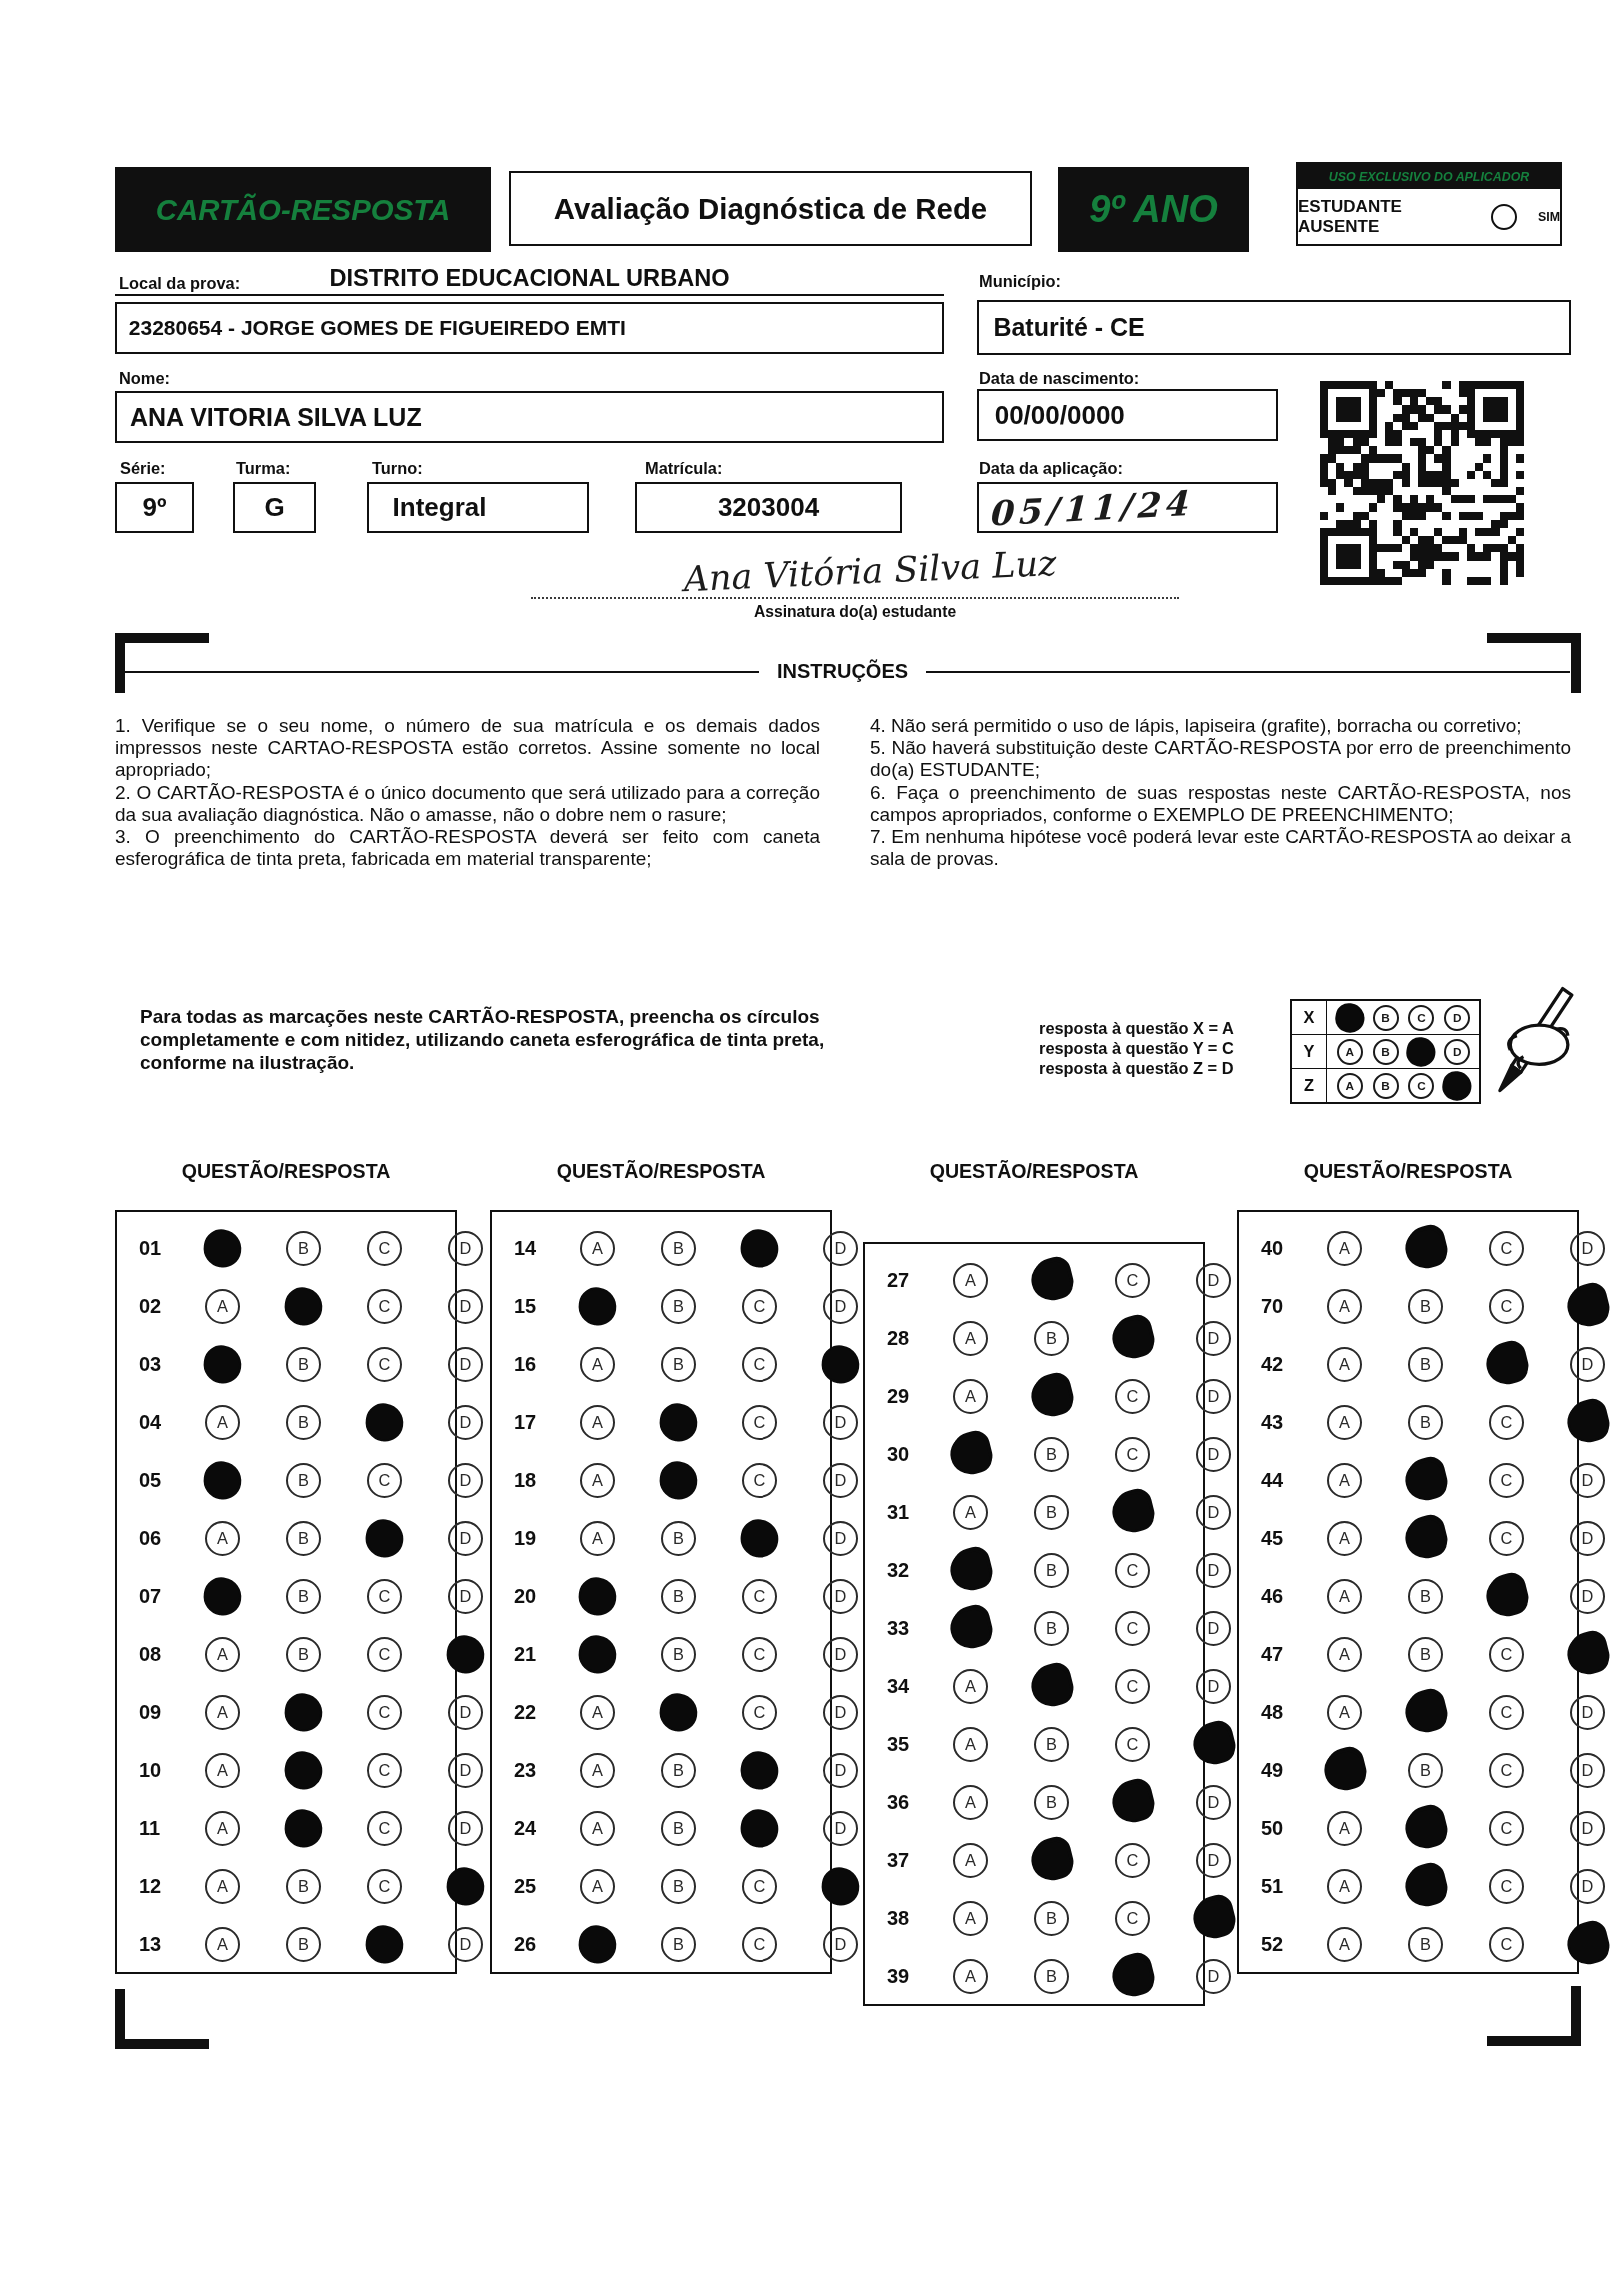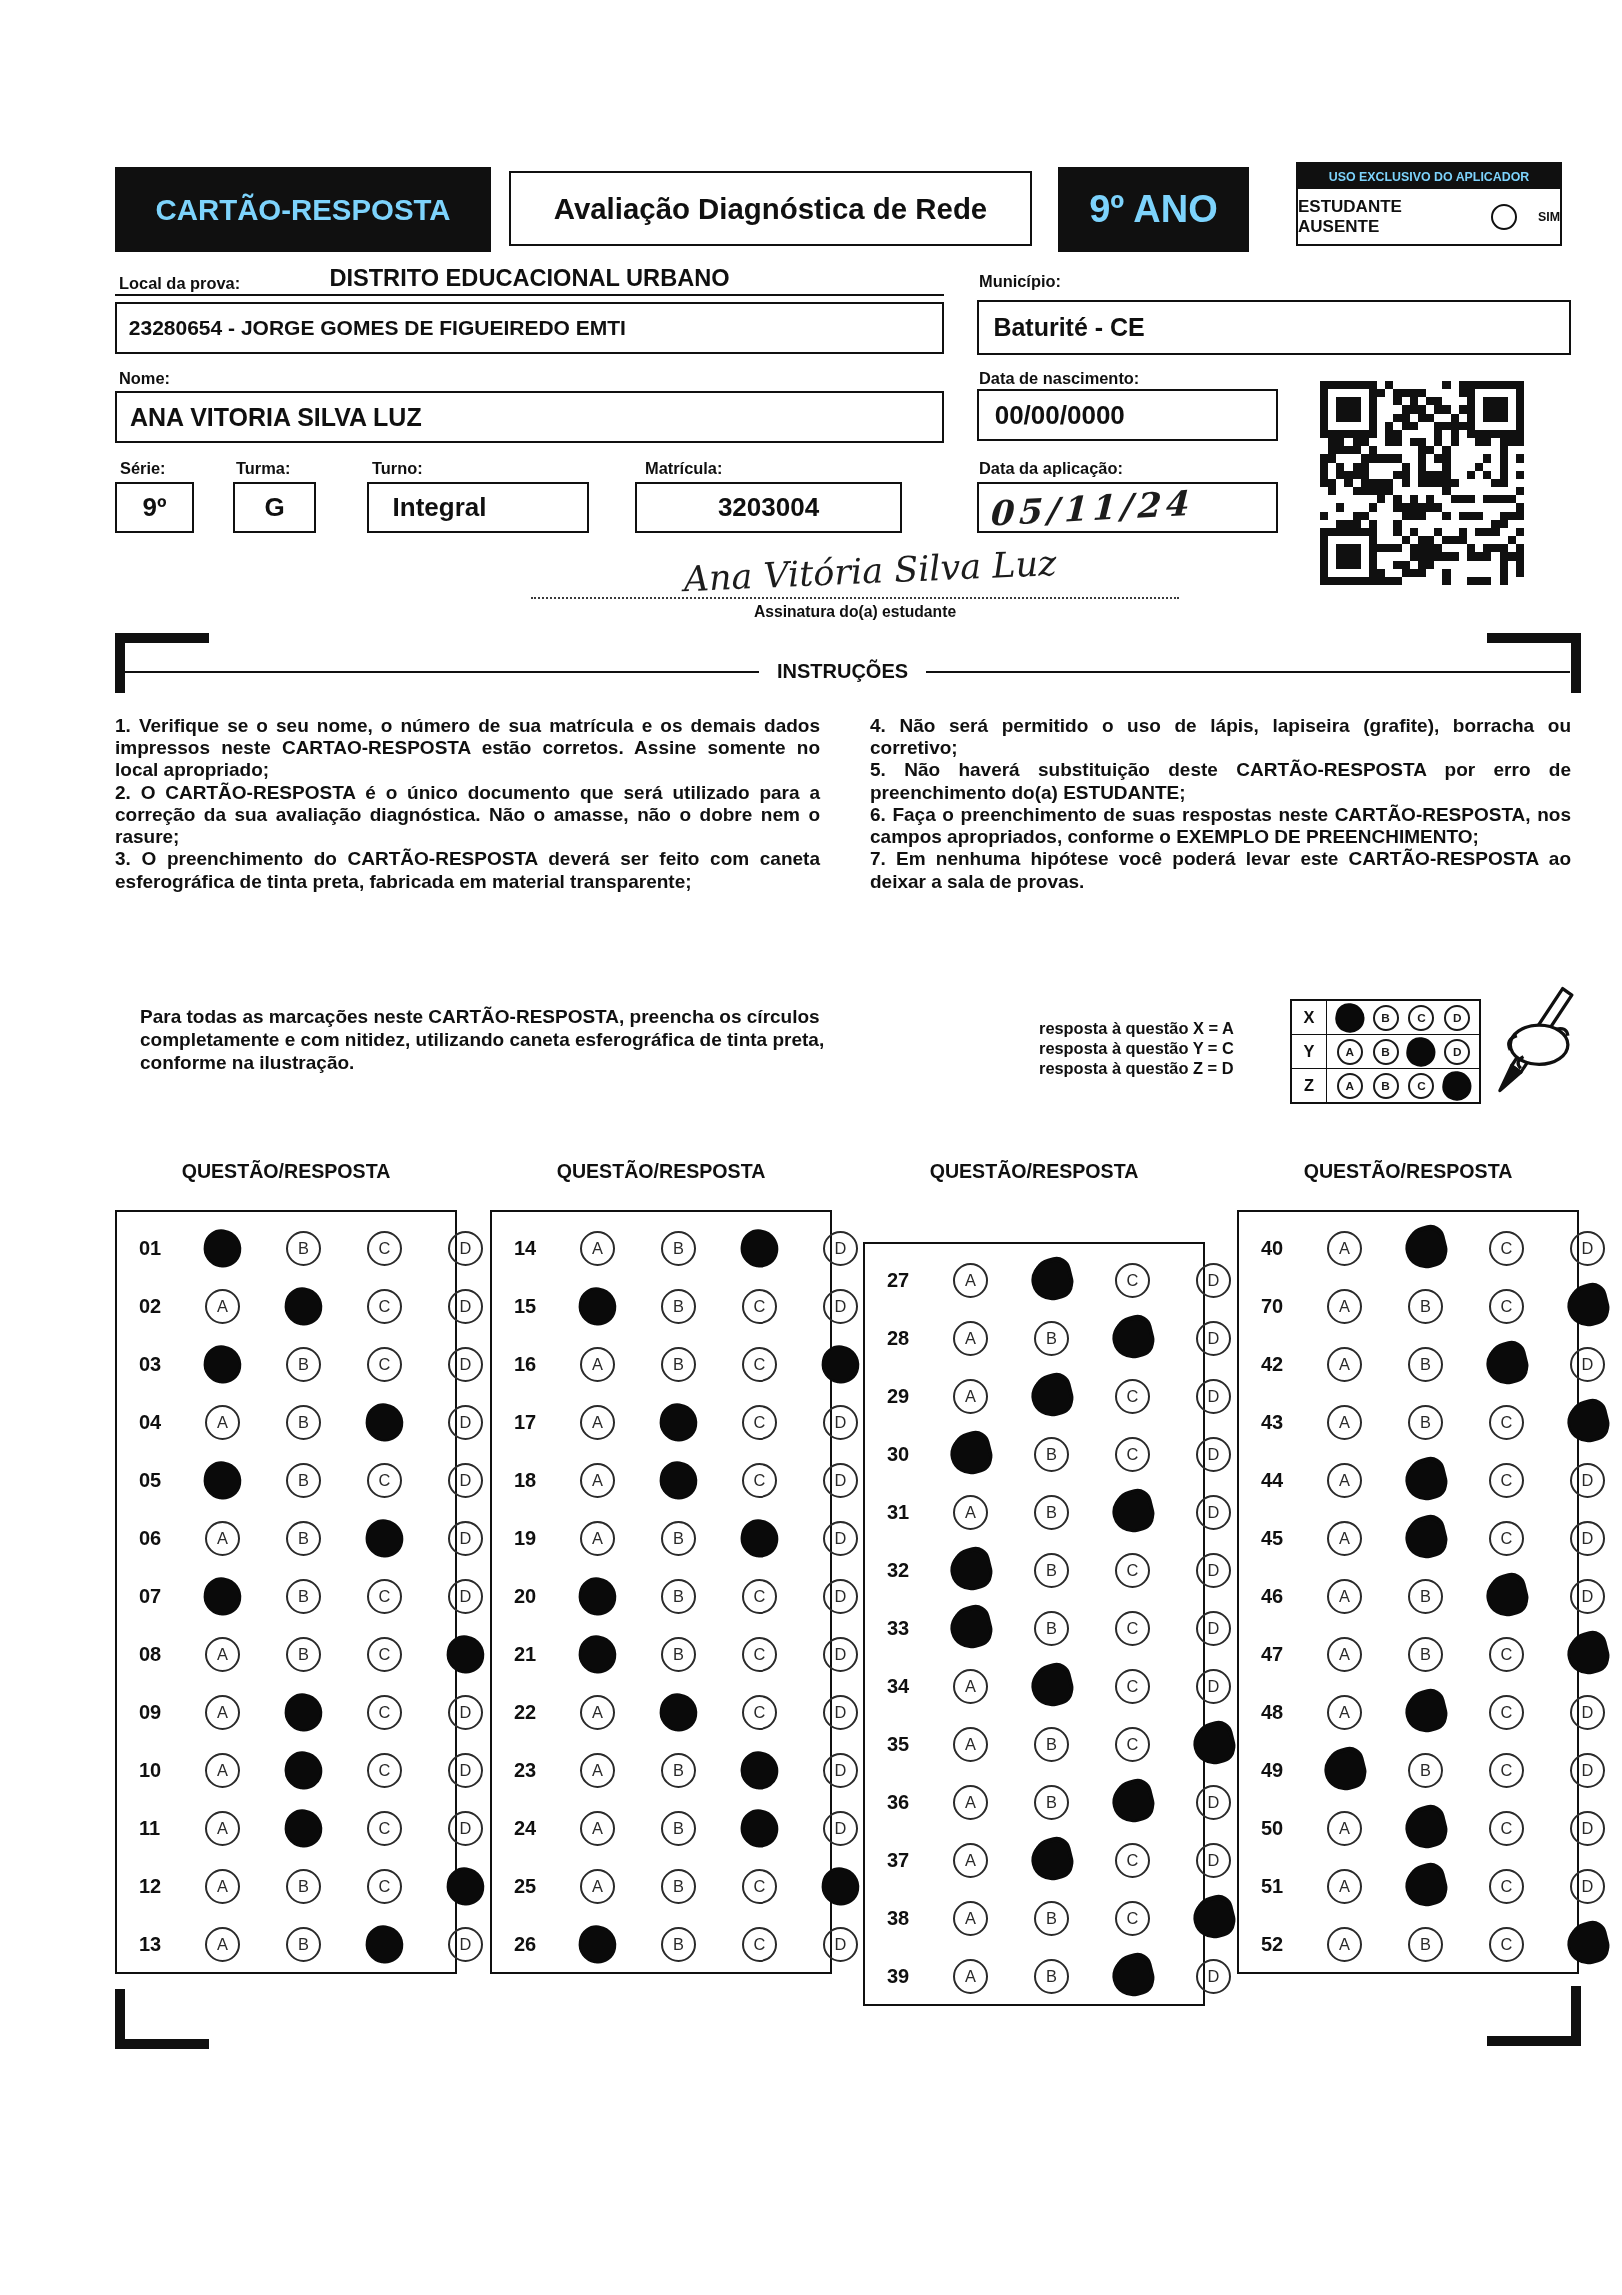--- a/index.html
+++ b/index.html
@@ -1,24 +1,24 @@
 <!DOCTYPE html>
 <html style="font-size:10.5px"><head>
 <meta charset="utf-8">
 <style>
   html,body{margin:0;padding:0;background:#9a9a9a;}
   .page{position:relative;width:1623px;height:2295px;background:#ffffff;overflow:hidden;
         font-family:"Liberation Sans",sans-serif;color:#101010;}
   .abs{position:absolute;box-sizing:border-box;}
-  .blackbox{background:#101010;color:#7dd3fc;display:flex;align-items:center;justify-content:center;
-            font-weight:bold;text-align:center;}
+  .blackbox{background:#101010;color:#15803d;display:flex;align-items:center;justify-content:center;
+            font-weight:bold;text-align:center;font-style:italic;}
   .outbox{border:2.6px solid #101010;display:flex;align-items:center;font-weight:bold;background:#fff;}
   .label{font-weight:bold;font-size:16.4px;white-space:nowrap;}
   .center{justify-content:center;}
-  .inst-item{font-weight:bold;font-size:19px;line-height:1.17;text-align:justify;}
+  .inst-item{font-weight:normal;font-size:19px;line-height:1.17;text-align:justify;}
   .legend-line{font-weight:bold;font-size:16.4px;line-height:20px;white-space:nowrap;}
   
   .ex-grid{border:2px solid #101010;background:#fff;}
   .ex-row{display:flex;align-items:center;height:33px;border-bottom:1.3px solid #101010;}
   .ex-row:last-child{border-bottom:none;}
   .ex-label{width:34px;align-self:stretch;border-right:1.3px solid #101010;display:flex;
             align-items:center;justify-content:center;font-weight:bold;font-size:16.4px;}
   .ex-bubble{box-sizing:border-box;flex:none;width:26px;height:26px;margin-left:9.8px;
              border:2px solid #1a1a1a;border-radius:50%;display:flex;align-items:center;
              justify-content:center;font-size:11.8px;font-weight:bold;color:#1a1a1a;}

